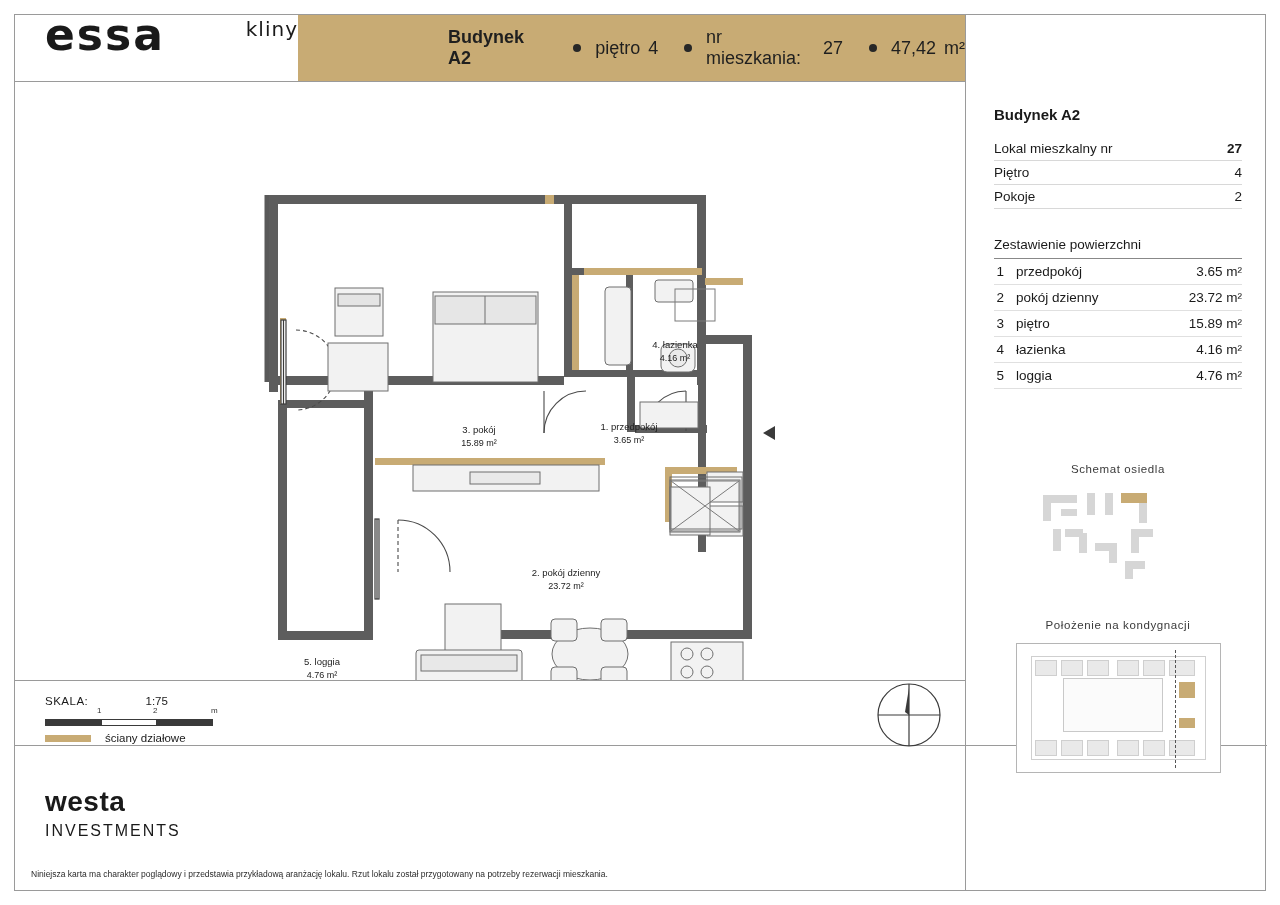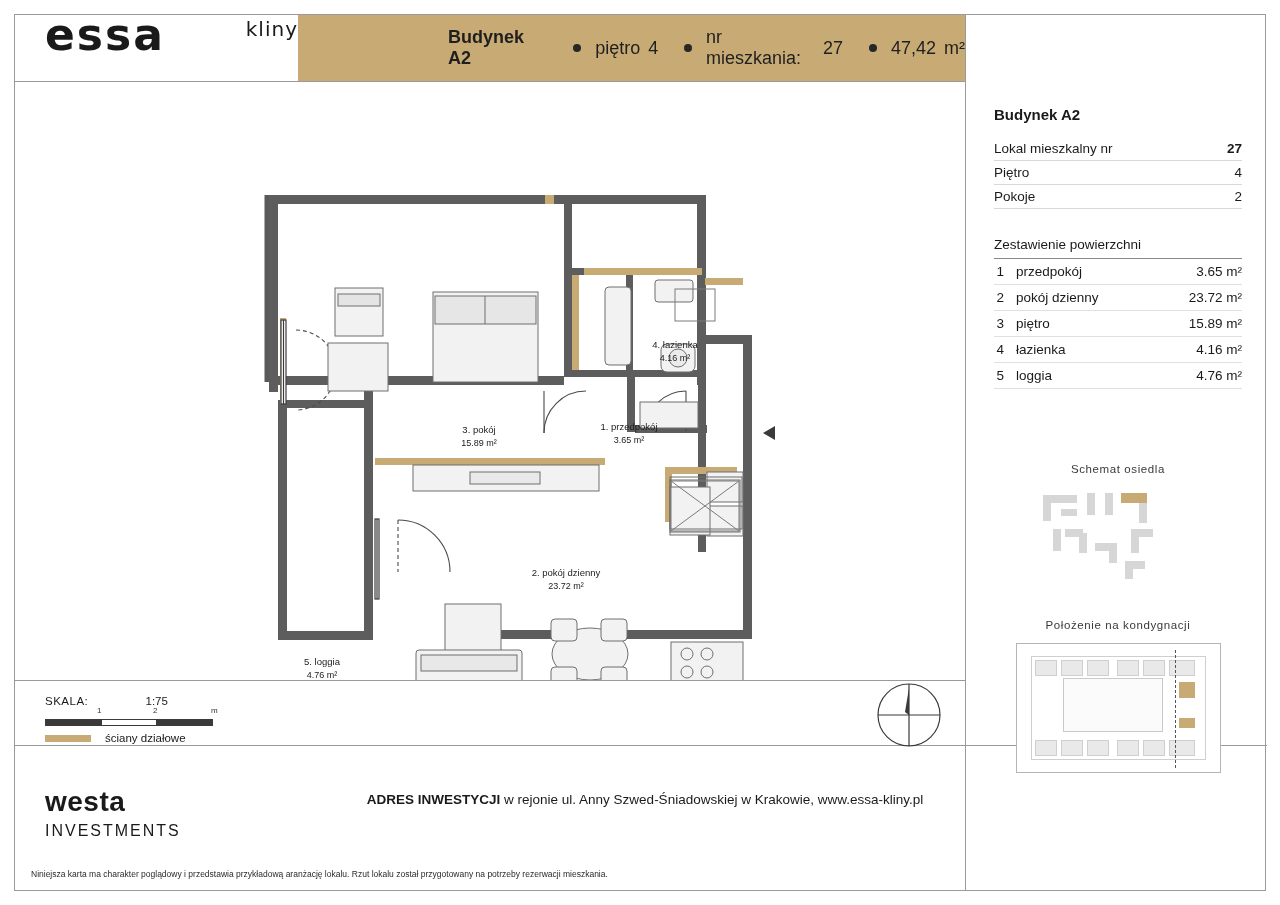--- a/index.html
+++ b/index.html
@@ -446,23 +446,19 @@
       <div class="dash" style="left:158px;top:6px;height:118px;"></div>
     </div>
   </div>
 
   <div class="footer">
     <div class="westa">
       <div class="w1">westa</div>
       <div class="w2">INVESTMENTS</div>
     </div>
     <div class="addr">
-      <div>
-        <b>ADRES INWESTYCJI</b>
-        <span>w rejonie ul. Anny Szwed-Śniadowskiej  w Krakowie, www.essa-kliny.pl</span>
-      </div>
     </div>
     <div class="disclaimer">
       <div>Niniejsza karta ma charakter poglądowy i przedstawia przykładową aranżację lokalu. Rzut lokalu został przygotowany na potrzeby rezerwacji mieszkania.</div>
     </div>
   </div>
 
 </div>
 
 </body></html>

